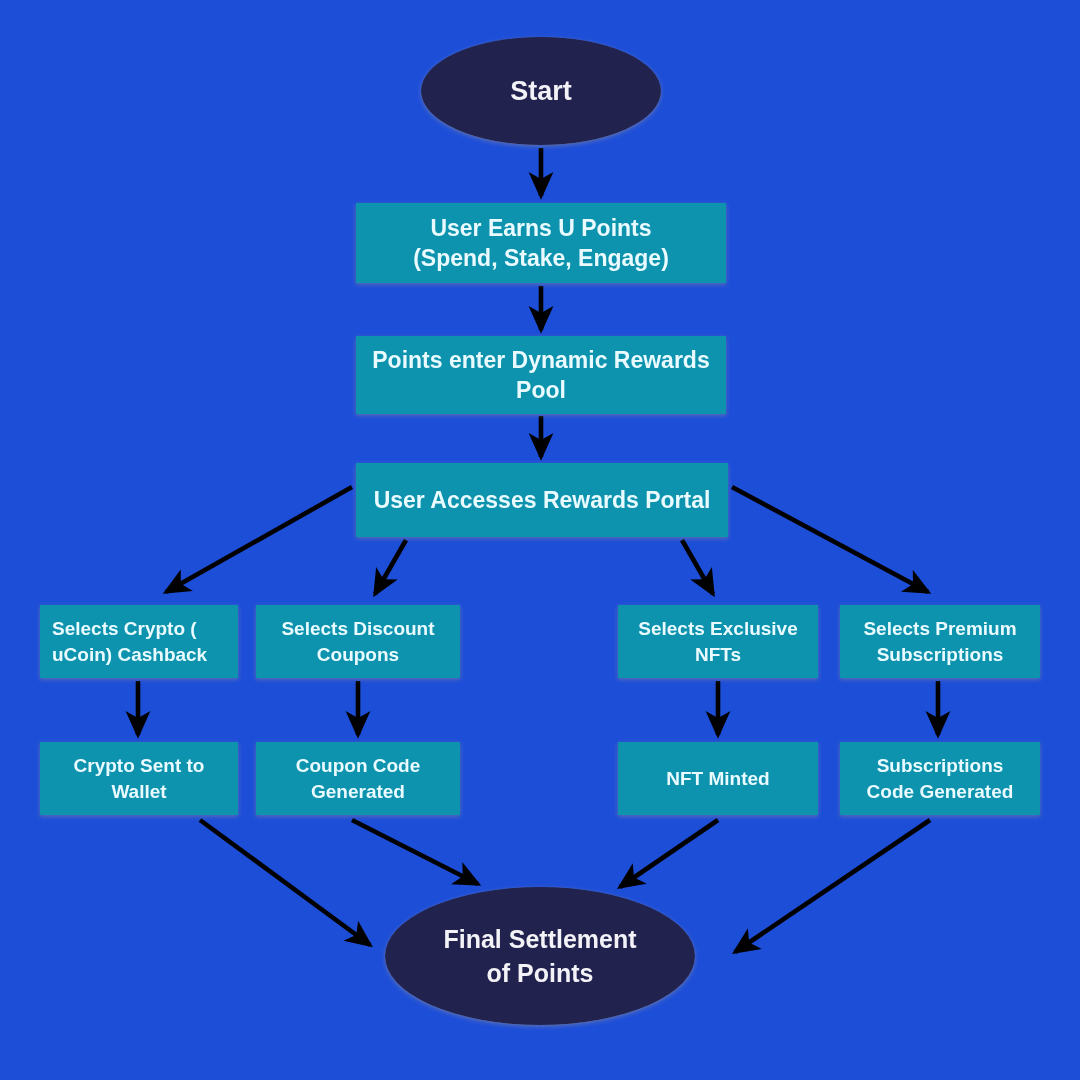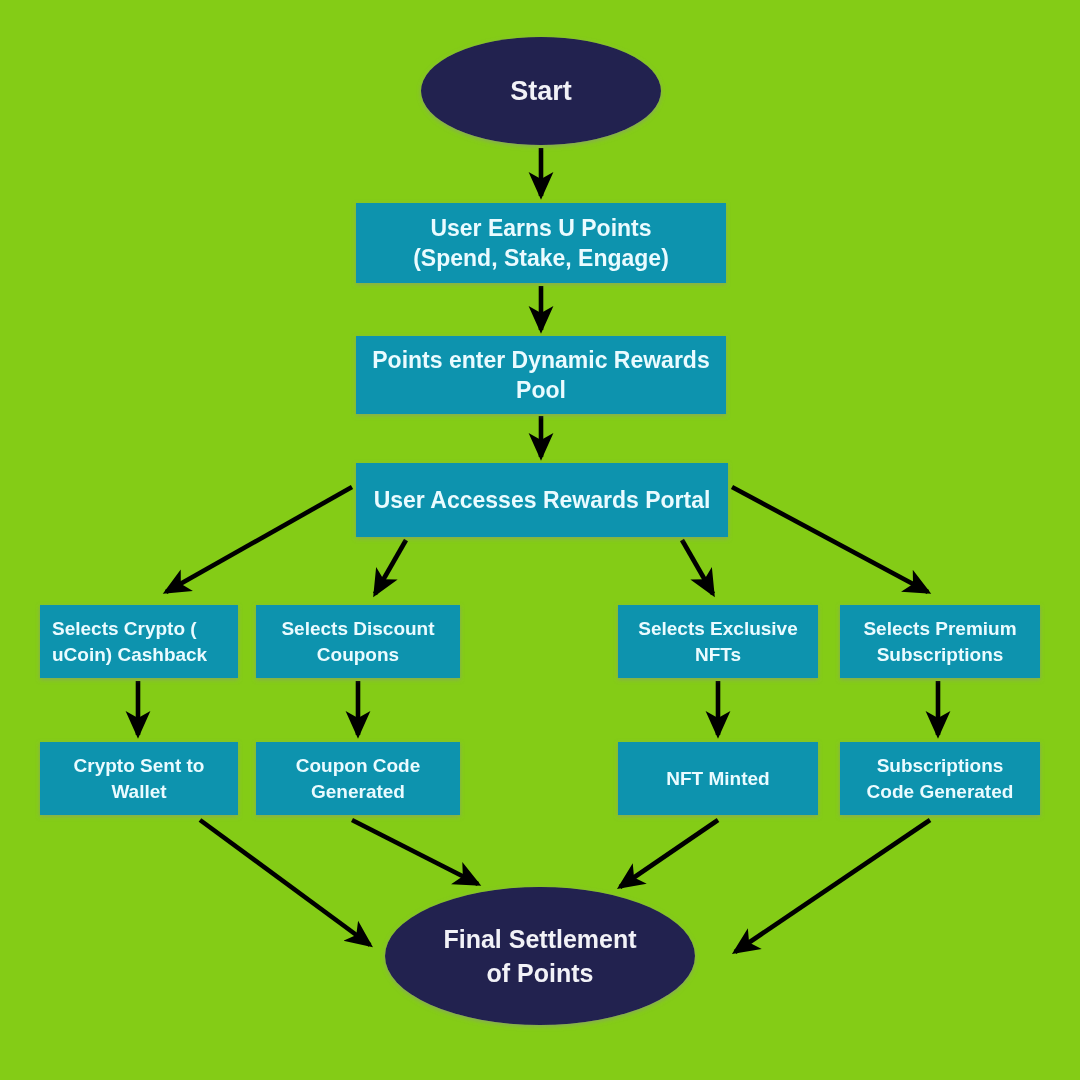--- a/index.html
+++ b/index.html
@@ -10,21 +10,21 @@
   body {
     width: 1080px;
     height: 1080px;
     overflow: hidden;
     font-family: "Liberation Sans", sans-serif;
   }
   #flow-root {
     position: relative;
     width: 1080px;
     height: 1080px;
-    background: #84cc16;
+    background: #1d4ed8;
     text-align: right;
   }
   svg#flow-svg {
     position: absolute;
     left: 0;
     top: 0;
     width: 1080px;
     height: 1080px;
     display: block;
   }

